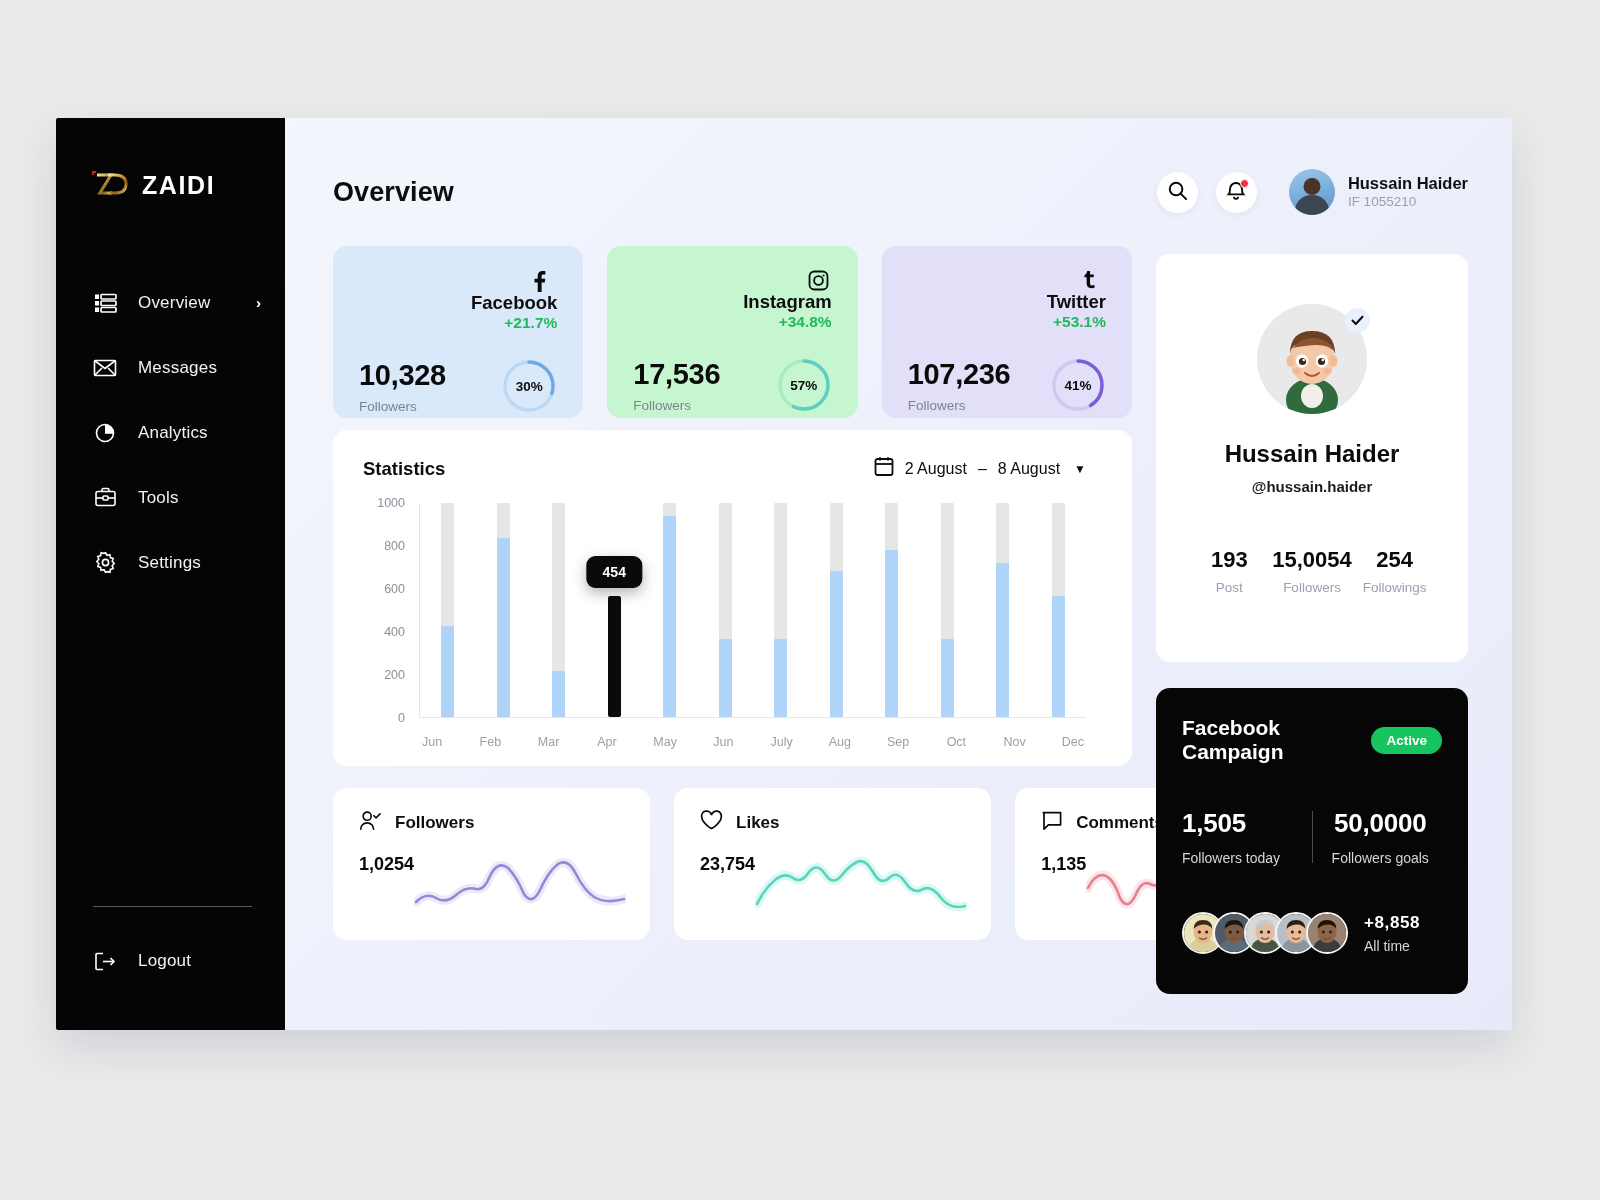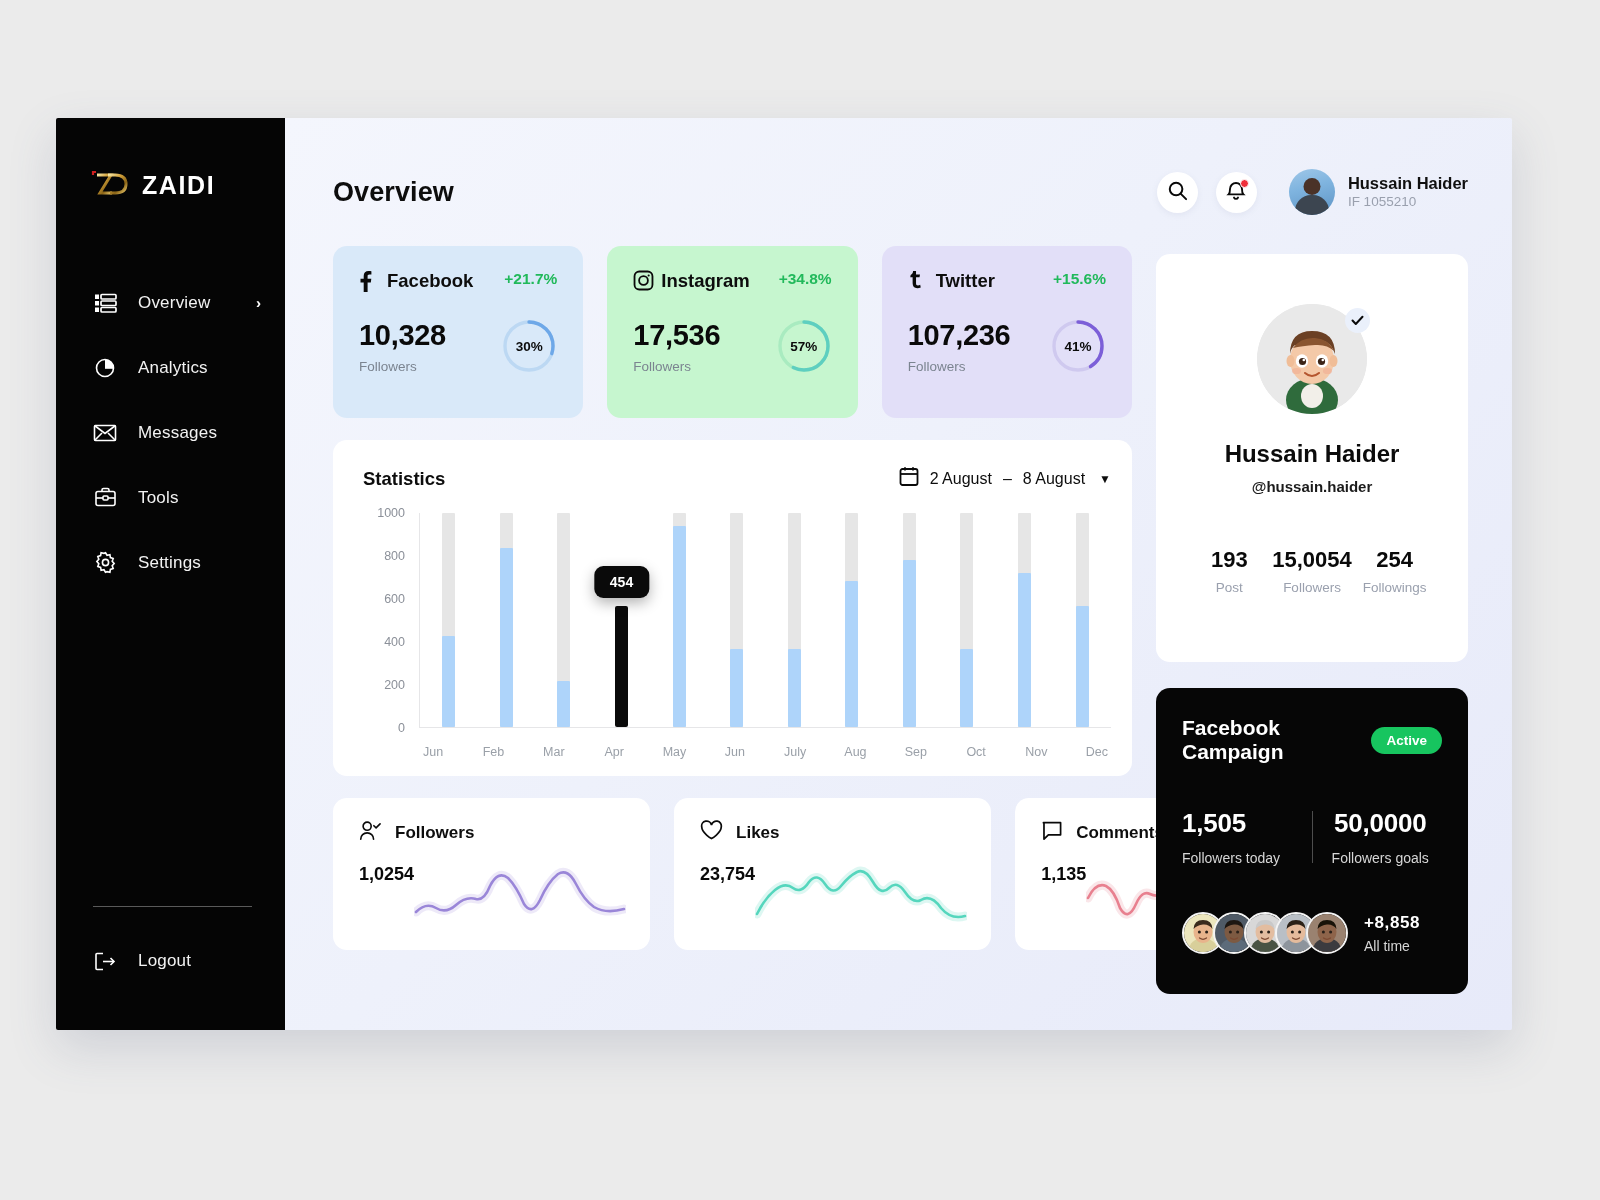--- a/index.html
+++ b/index.html
@@ -123,42 +123,42 @@
   .stats-row { display: flex; gap: 24px; margin-top: 22px; }
   .stat-card {
     flex: 1 1 0; height: 172px;
     border-radius: 14px;
     padding: 24px 26px 0 26px;
     position: relative;
   }
   .stat-card.fb { background: #d9e9f9; }
   .stat-card.ig { background: #c6f6cf; }
   .stat-card.tw { background: #e2dff8; }
-  .stat-head { display: flex; align-items: flex-start; }
+  .stat-head { display: flex; align-items: flex-end; flex-direction: column; }
   .stat-ico { width: 24px; display: flex; align-items: center; justify-content: flex-start; }
   .stat-name { font-size: 18.5px; font-weight: 700; color: #0d0d0d; margin-left: 4px; }
   .stat-delta { margin-left: auto; font-size: 15.5px; font-weight: 600; color: #21b95b; }
   .stat-body { display: flex; align-items: flex-end; margin-top: 26px; }
   .stat-num { font-size: 29px; font-weight: 700; color: #0a0a0a; letter-spacing: -.3px; line-height: 1; }
   .stat-sub { font-size: 13.5px; color: #7b8490; margin-top: 9px; }
   .donut { margin-left: auto; width: 56px; height: 56px; position: relative; }
   .donut svg { transform: rotate(-90deg); display: block; }
   .donut-label {
     position: absolute; inset: 0;
     display: flex; align-items: center; justify-content: center;
     font-size: 13.5px; font-weight: 700; color: #0b0b0b;
   }
 
   
   .chart-card {
-    margin-top: 22px;
+    margin-top: 12px;
     background: #ffffff;
     border-radius: 14px;
     height: 336px;
-    padding: 26px 21px 18px 30px;
+    padding: 26px 46px 18px 30px;
     position: relative;
   }
   .chart-head { display: flex; align-items: center; }
   .chart-title { font-size: 18.5px; font-weight: 700; color: #0d0d0d; }
   .date-range {
     margin-left: auto; display: flex; align-items: center; gap: 11px;
     font-size: 16px; color: #0d0d0d; cursor: pointer;
   }
   .dr-sep { color: #0d0d0d; }
   .dr-chev { font-size: 12px; margin-left: 3px; }
@@ -329,39 +329,39 @@
             <rect x="7" y="8" width="15" height="4.5" rx="1"></rect>
             <rect x="7" y="14.5" width="15" height="4.5" rx="1"></rect>
           </svg>
         </span>
         <span class="nav-label">Overview</span>
         <span class="nav-chev">›</span>
       </div>
 
       <div class="nav-item">
         <span class="nav-icon">
-          <svg width="23" height="23" viewBox="0 0 23 23" fill="none" stroke="#fff" stroke-width="1.6">
-            <circle cx="11" cy="12" r="8.5"></circle>
-            <path d="M11 12 L11 3.5 A8.5 8.5 0 0 1 19.5 12 Z" fill="#fff" stroke="none"></path>
-            <path d="M11 12 L19.5 12"></path>
-          </svg>
-        </span>
-        <span class="nav-label">Analytics</span>
-      </div>
-
-      <div class="nav-item">
-        <span class="nav-icon">
           <svg width="24" height="20" viewBox="0 0 24 20" fill="none" stroke="#fff" stroke-width="1.6">
             <rect x="1.5" y="2.5" width="21" height="15" rx="1"></rect>
             <path d="M1.5 2.5 L12 10.5 L22.5 2.5"></path>
             <path d="M1.5 17.5 L9 10"></path>
             <path d="M22.5 17.5 L15 10"></path>
           </svg>
         </span>
         <span class="nav-label">Messages</span>
+      </div>
+
+      <div class="nav-item">
+        <span class="nav-icon">
+          <svg width="23" height="23" viewBox="0 0 23 23" fill="none" stroke="#fff" stroke-width="1.6">
+            <circle cx="11" cy="12" r="8.5"></circle>
+            <path d="M11 12 L11 3.5 A8.5 8.5 0 0 1 19.5 12 Z" fill="#fff" stroke="none"></path>
+            <path d="M11 12 L19.5 12"></path>
+          </svg>
+        </span>
+        <span class="nav-label">Analytics</span>
       </div>
 
       <div class="nav-item">
         <span class="nav-icon">
           <svg width="23" height="21" viewBox="0 0 23 21" fill="none" stroke="#fff" stroke-width="1.6">
             <path d="M8 4.5 V3 a1.5 1.5 0 0 1 1.5-1.5 h4 A1.5 1.5 0 0 1 15 3 v1.5"></path>
             <rect x="2" y="4.5" width="19" height="14" rx="2"></rect>
             <path d="M2 11 h19"></path>
             <rect x="9" y="9" width="5" height="4" rx="1" fill="#050505"></rect>
           </svg>
@@ -489,21 +489,21 @@
       </div>
 
       <div class="stat-card tw">
         <div class="stat-head">
           <span class="stat-ico">
             <svg width="17" height="21" viewBox="0 0 18 22" fill="#0a0a0a">
               <path d="M5.4 1 h3.1 v3.6 h4.2 l-.5 2.9 H8.5 v6.4 c0 1.6 .7 2.3 2 2.3 .9 0 1.7-.2 2.4-.6 l.6 2.8 c-1.1 .5-2.3 .8-3.6 .8 -3.3 0-5-1.8-5-5.2 V7.5 H2.4 l.4-2.4 c1.6-.6 2.4-1.9 2.6-4.1z"></path>
             </svg>
           </span>
           <span class="stat-name">Twitter</span>
-          <span class="stat-delta">+15.6%</span>
+          <span class="stat-delta">+53.1%</span>
         </div>
         <div class="stat-body">
           <div>
             <div class="stat-num">107,236</div>
             <div class="stat-sub">Followers</div>
           </div>
           <div class="donut">
             <svg width="56" height="56" viewBox="0 0 56 56">
               <circle cx="28" cy="28" r="24" fill="none" stroke="#cfc9ef" stroke-width="3.4"></circle>
               <circle cx="28" cy="28" r="24" fill="none" stroke="#7c5fd8" stroke-width="3.4" stroke-linecap="round" stroke-dasharray="61.8 89"></circle>

